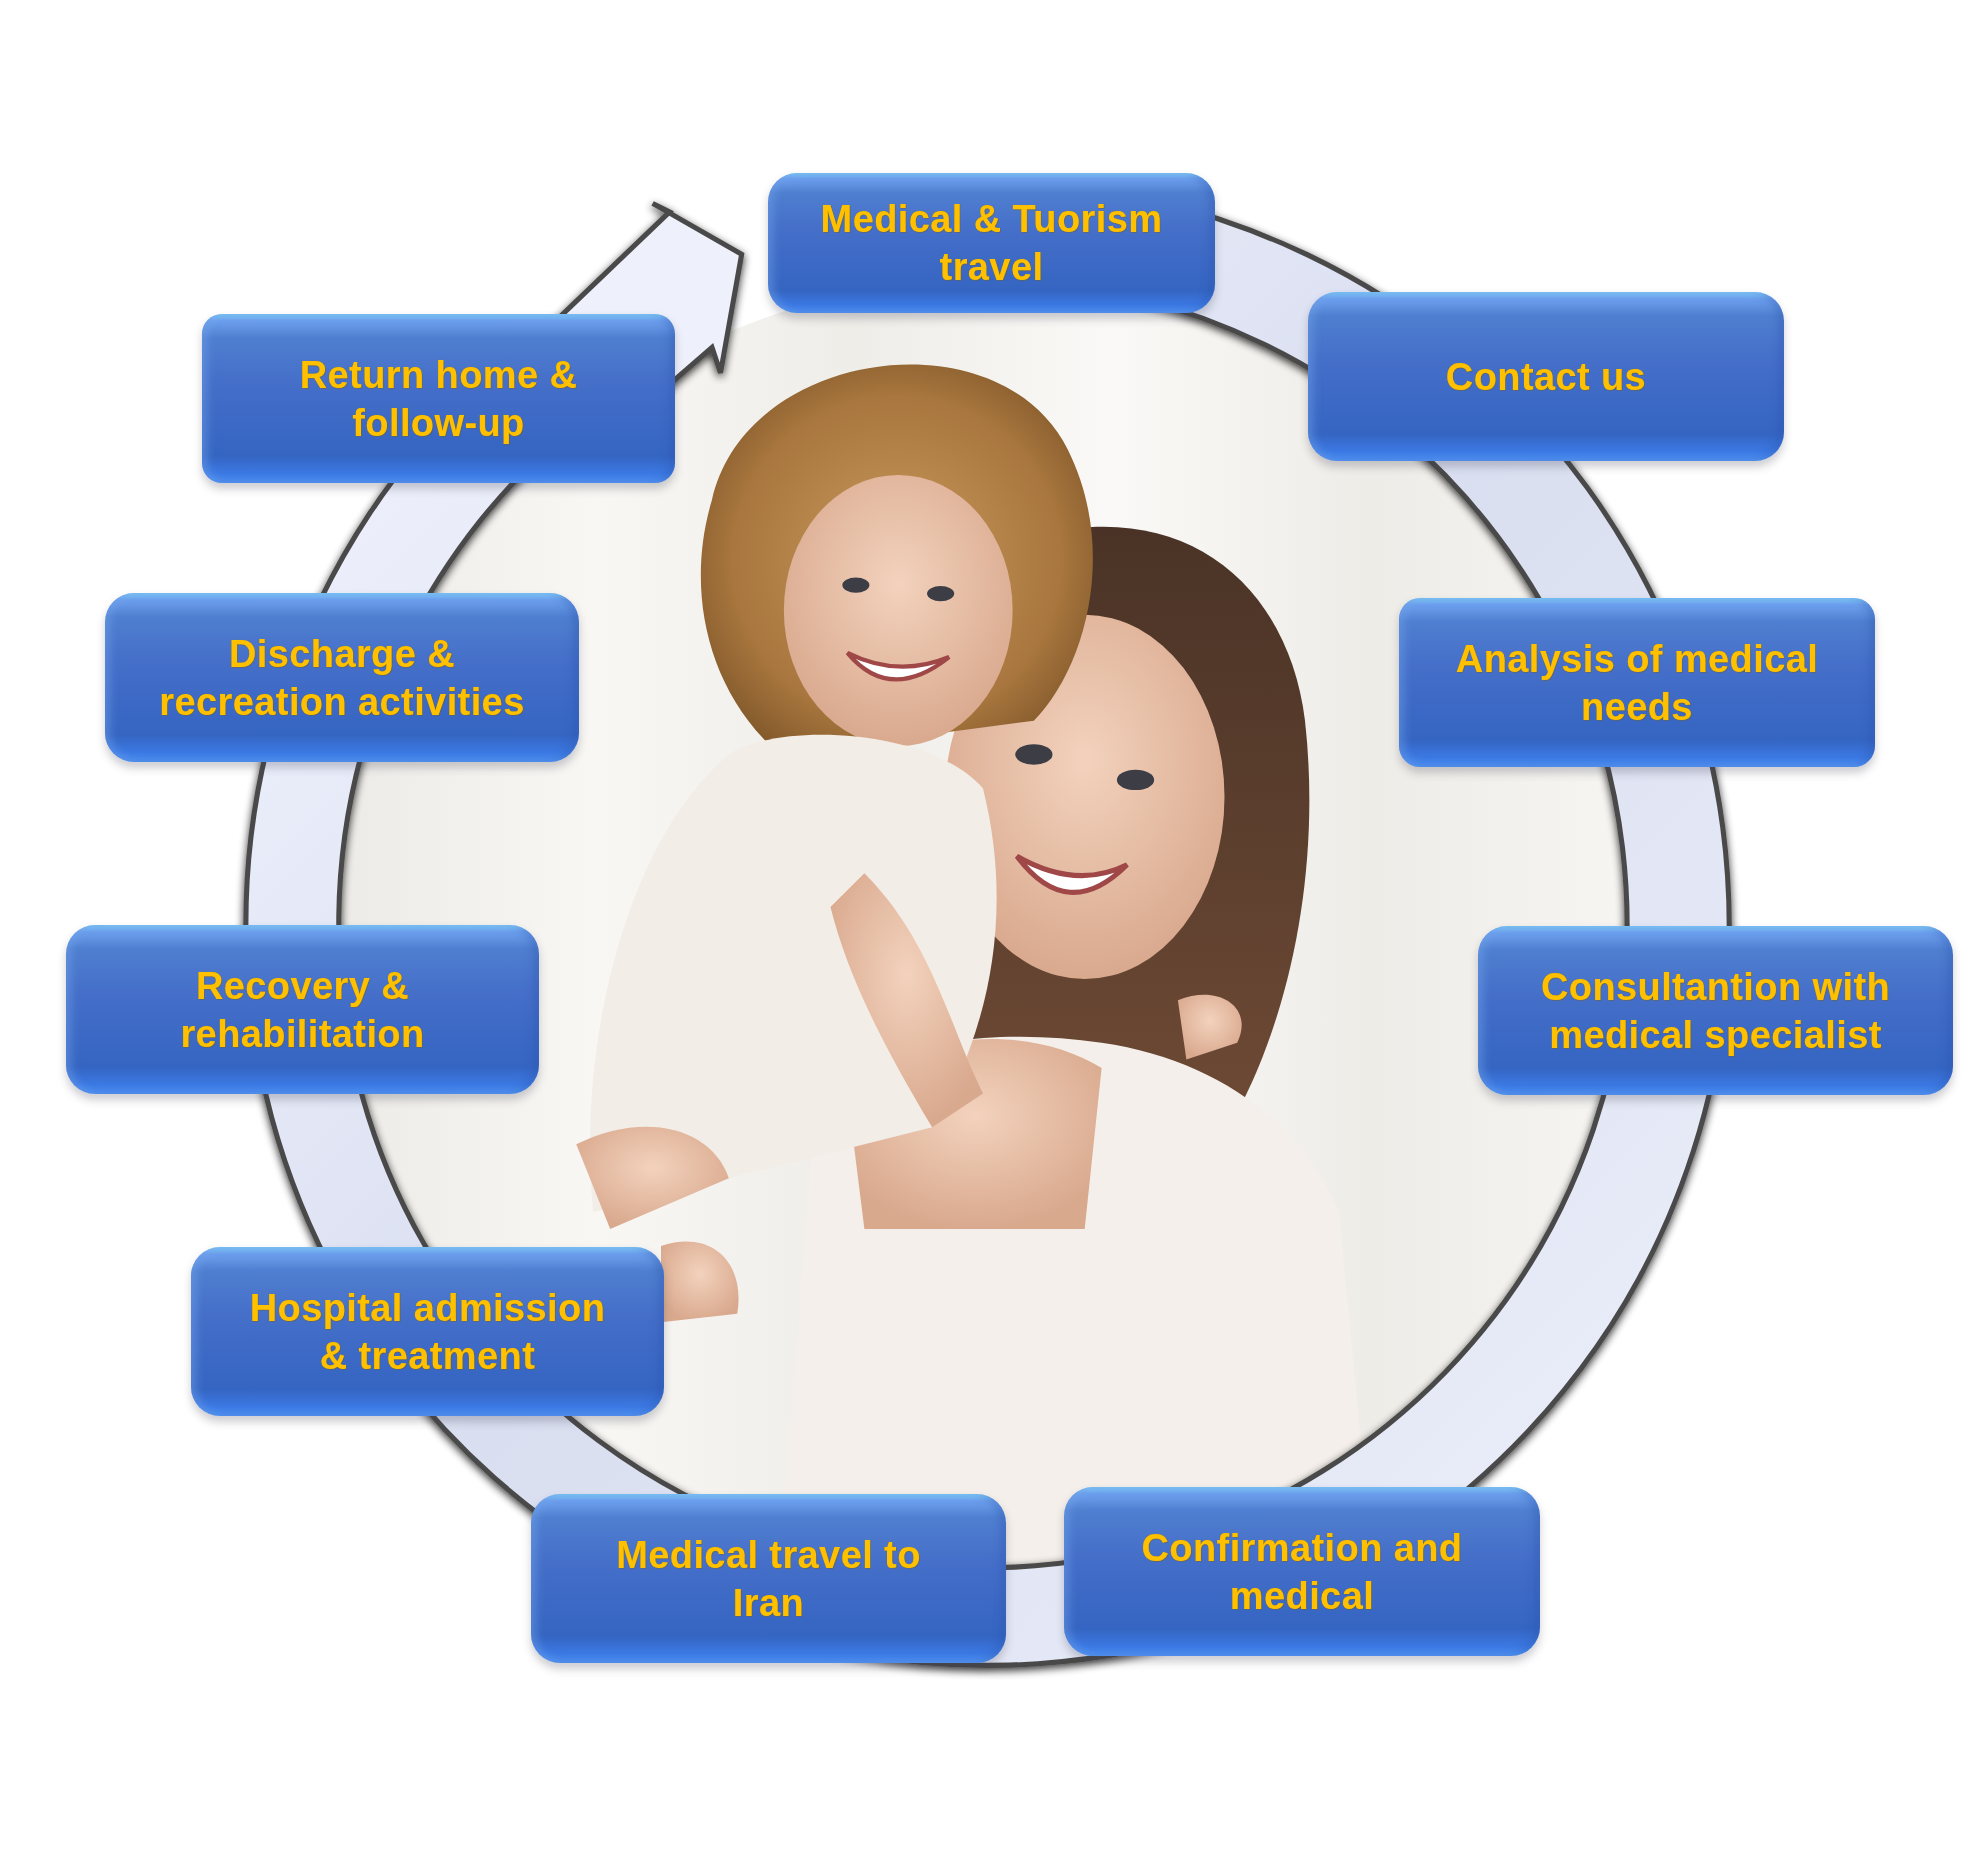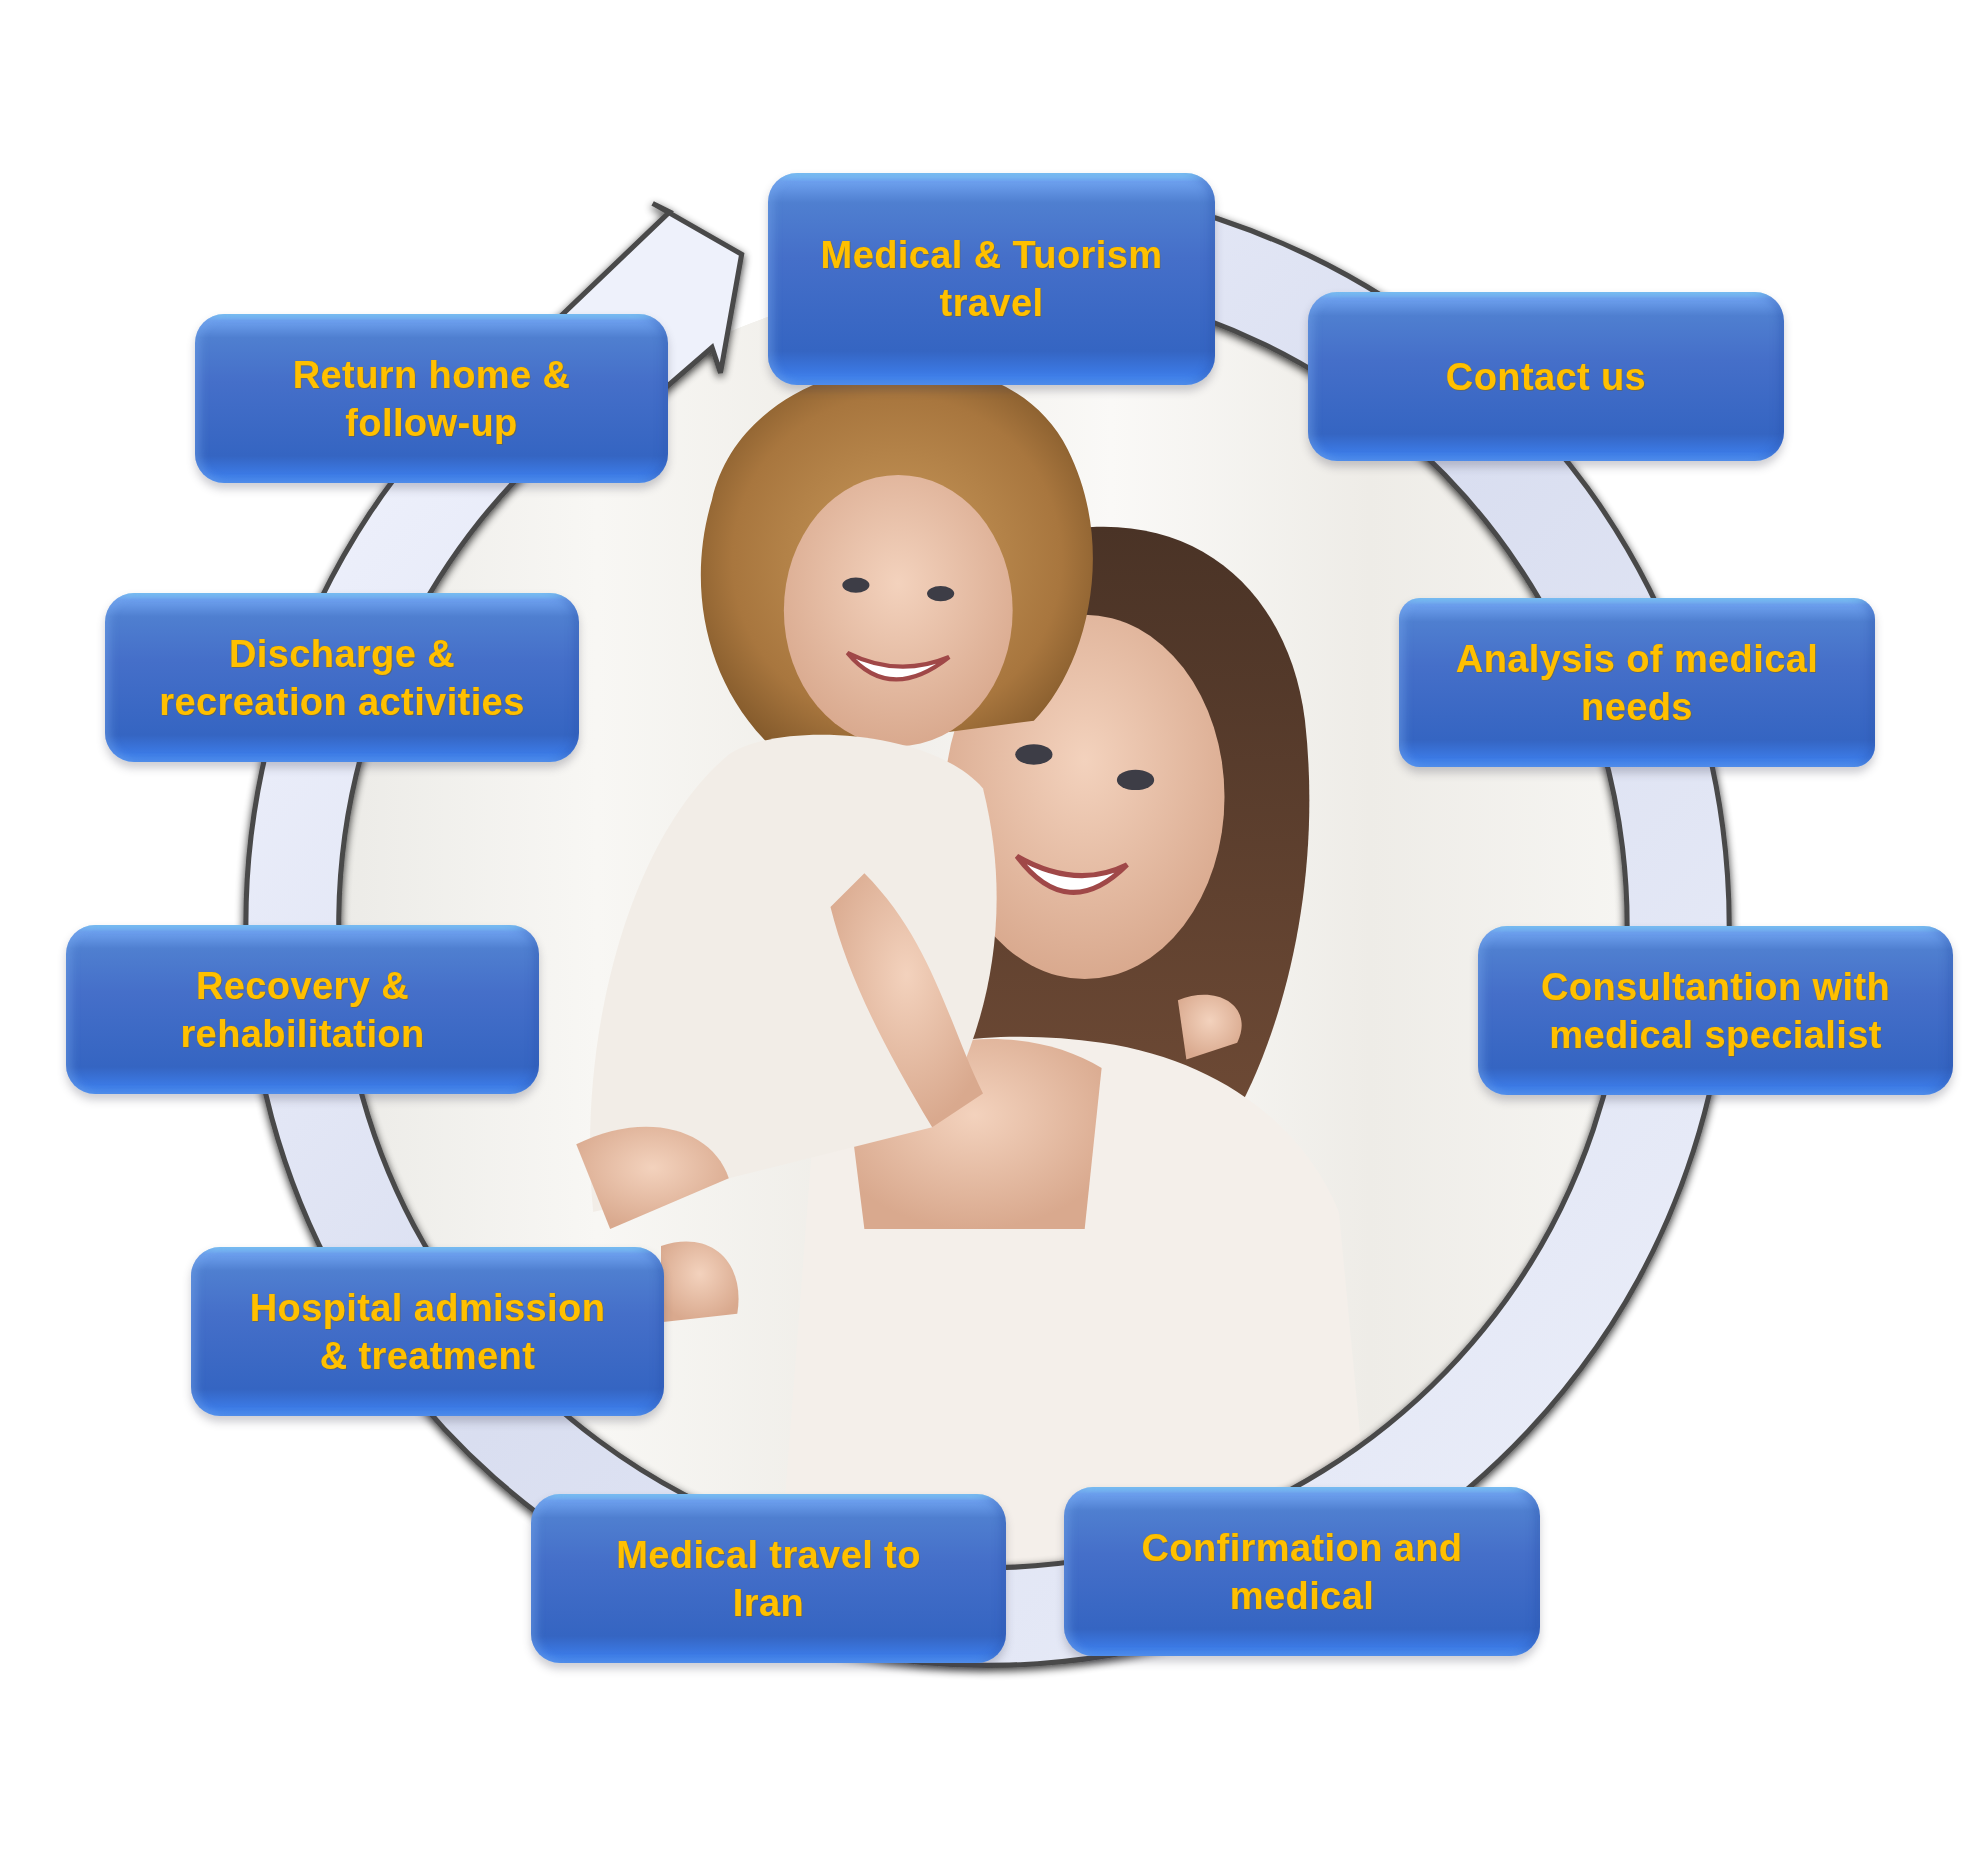--- a/index.html
+++ b/index.html
@@ -157,21 +157,21 @@
 
       <path d="M 1168 215
                A 875 875 0 1 1 640 390
                L 720 470
                A 760 760 0 1 0 1168 330 Z" fill="url(#ringfill)" stroke="#4a4a4a" stroke-width="6"></path>
 
       <path d="M 560 470 L 790 250 L 770 240 L 875 300 L 850 440 L 840 410 L 690 540 Z" fill="#eef1fb" stroke="#4a4a4a" stroke-width="6" stroke-linejoin="miter"></path>
     </g>
   </svg>
 
-  <div class="step" style="left:768px; top:173px; width:447px; height:212px;">
+  <div class="step" style="left:768px; top:173px; width:447px; height:140px;">
     <span class="step-label">Medical &amp; Tuorism
 travel</span>
   </div>
 
   <div class="step" style="left:1308px; top:292px; width:476px; height:169px;">
     <span class="step-label">Contact us</span>
   </div>
 
   <div class="step" style="left:1399px; top:598px; width:476px; height:169px;border-radius:21px;">
     <span class="step-label">Analysis of medical
@@ -202,19 +202,19 @@
   <div class="step" style="left:66px; top:925px; width:473px; height:169px;">
     <span class="step-label">Recovery &amp;
 rehabilitation</span>
   </div>
 
   <div class="step" style="left:105px; top:593px; width:474px; height:169px;">
     <span class="step-label">Discharge &amp;
 recreation activities</span>
   </div>
 
-  <div class="step" style="left:195px; top:314px; width:473px; height:169px;">
+  <div class="step" style="left:202px; top:314px; width:473px; height:169px;border-radius:20px;">
     <span class="step-label">Return home &amp;
 follow-up</span>
   </div>
 
 </div>
 
 
 </body></html>

